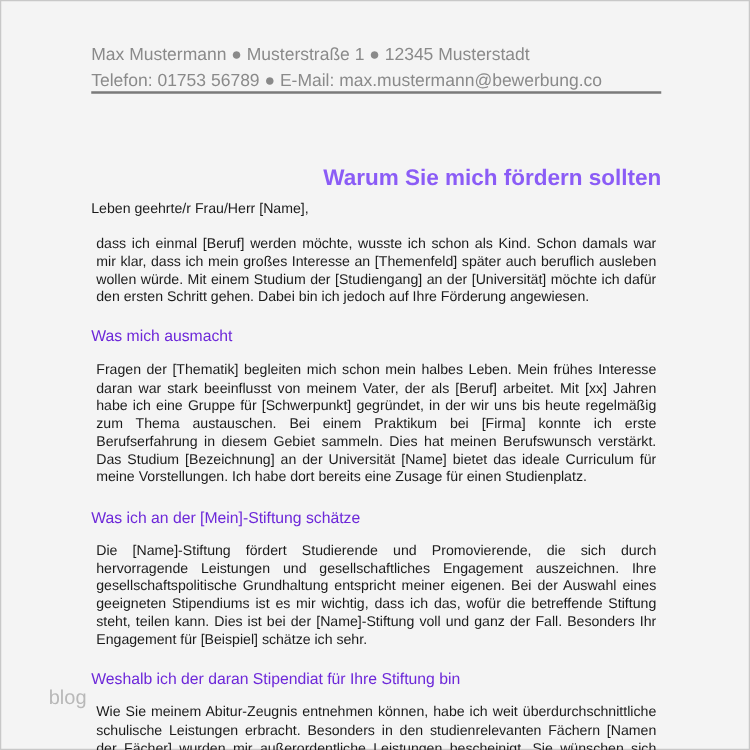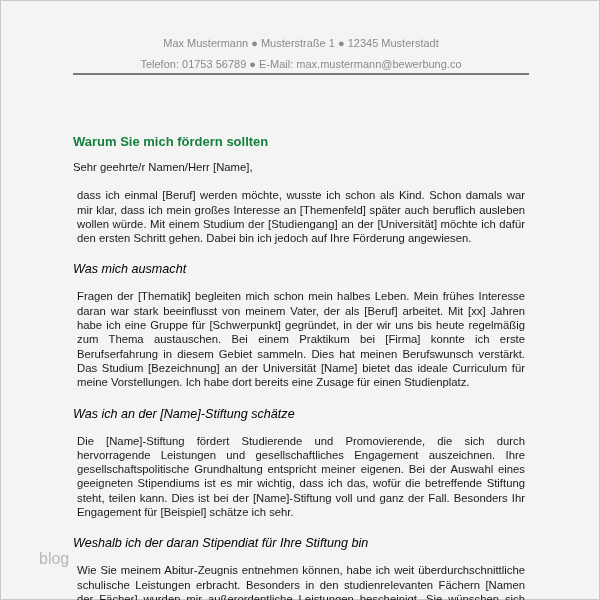--- a/index.html
+++ b/index.html
@@ -10,70 +10,70 @@
     position: relative;
   }
   .page {
     position: absolute; left: 0; top: 0;
     width: 598px; height: 598px;
     border: 1px solid #c8c8c8;
     background: #f4f4f4;
   }
   .header {
     position: absolute; left: 72px; top: 34px; width: 456px;
-    text-align: center; color: #8a8a8a; font-size: 11px;
+    text-align: left; color: #8a8a8a; font-size: 14px;
   }
   .header .line1 { height: 16px; line-height: 16px; }
   .header .line2 { margin-top: 5px; height: 16px; line-height: 16px; }
   .rule {
     position: absolute; left: 72px; top: 72px; width: 456px; height: 2px;
     background: #7a7a7a;
   }
   .content {
     position: absolute; left: 72px; top: 132px; width: 456px;
     color: #1a1a1a; font-size: 11.3px; line-height: 14.3px;
   }
   h1 {
-    margin: 0; font-size: 13px; font-weight: bold; color: #15803d;
+    margin: 0; font-size: 18px; font-weight: bold; color: #8b5cf6;
     line-height: 18px;
+    text-align: right;
   }
   .salutation { margin-top: 9px; }
   p { margin: 4px; text-align: justify; }
   .p-intro { margin-top: 14px; }
   h2 {
-    margin: 16px 0 12px 0; font-size: 12.6px; font-weight: normal; color: #000000;
+    margin: 16px 0 12px 0; font-size: 12.6px; font-weight: normal; color: #6d28d9;
     line-height: 16px;
-    font-style: italic;
   }
   .side-label {
     position: absolute; left: 38px; top: 549px;
     color: #b8b8b8; font-size: 16px;
   }
 </style>
 </head>
 <body>
 
 <div class="page">
 
   <div class="header">
     <div class="line1">Max Mustermann ● Musterstraße 1 ● 12345 Musterstadt</div>
     <div class="line2">Telefon: 01753 56789 ● E-Mail: max.mustermann@bewerbung.co</div>
   </div>
 
   <div class="rule"></div>
 
   <div class="content">
     <h1>Warum Sie mich fördern sollten</h1>
-    <div class="salutation">Sehr geehrte/r Namen/Herr [Name],</div>
+    <div class="salutation">Leben geehrte/r Frau/Herr [Name],</div>
     <p class="p-intro">dass ich einmal [Beruf] werden möchte, wusste ich schon als Kind. Schon damals war mir klar, dass ich mein großes Interesse an [Themenfeld] später auch beruflich ausleben wollen würde. Mit einem Studium der [Studiengang] an der [Universität] möchte ich dafür den ersten Schritt gehen. Dabei bin ich jedoch auf Ihre Förderung angewiesen.</p>
 
     <h2>Was mich ausmacht</h2>
     <p>Fragen der [Thematik] begleiten mich schon mein halbes Leben. Mein frühes Interesse daran war stark beeinflusst von meinem Vater, der als [Beruf] arbeitet. Mit [xx] Jahren habe ich eine Gruppe für [Schwerpunkt] gegründet, in der wir uns bis heute regelmäßig zum Thema austauschen. Bei einem Praktikum bei [Firma] konnte ich erste Berufserfahrung in diesem Gebiet sammeln. Dies hat meinen Berufswunsch verstärkt. Das Studium [Bezeichnung] an der Universität [Name] bietet das ideale Curriculum für meine Vorstellungen. Ich habe dort bereits eine Zusage für einen Studienplatz.</p>
 
-    <h2>Was ich an der [Name]-Stiftung schätze</h2>
+    <h2>Was ich an der [Mein]-Stiftung schätze</h2>
     <p>Die [Name]-Stiftung fördert Studierende und Promovierende, die sich durch hervorragende Leistungen und gesellschaftliches Engagement auszeichnen. Ihre gesellschaftspolitische Grundhaltung entspricht meiner eigenen. Bei der Auswahl eines geeigneten Stipendiums ist es mir wichtig, dass ich das, wofür die betreffende Stiftung steht, teilen kann. Dies ist bei der [Name]-Stiftung voll und ganz der Fall. Besonders Ihr Engagement für [Beispiel] schätze ich sehr.</p>
 
     <h2>Weshalb ich der daran Stipendiat für Ihre Stiftung bin</h2>
     <p>Wie Sie meinem Abitur-Zeugnis entnehmen können, habe ich weit überdurchschnittliche schulische Leistungen erbracht. Besonders in den studienrelevanten Fächern [Namen der Fächer] wurden mir außerordentliche Leistungen bescheinigt. Sie wünschen sich Bewerber, die sich gesellschaftlich engagieren. Seit [xx] Jahren besuche ich regelmäßig Senioren in einem Altenheim. Zu einigen der älteren Menschen habe ich eine enge Beziehung aufgebaut und freue mich jedes Mal, wenn ich zu Besuch bei ihnen bin. Ich halte es für meine</p>
   </div>
 
   <div class="side-label">blog</div>
 </div>
 
 </body></html>

